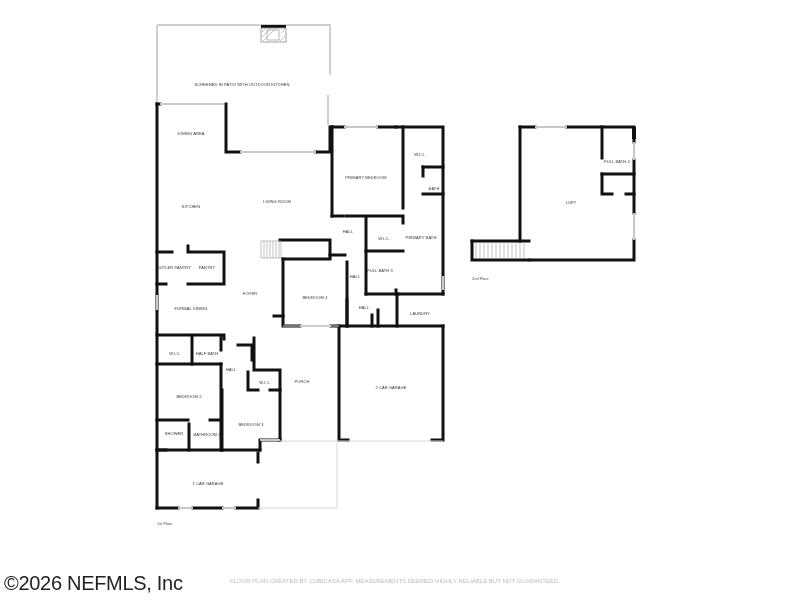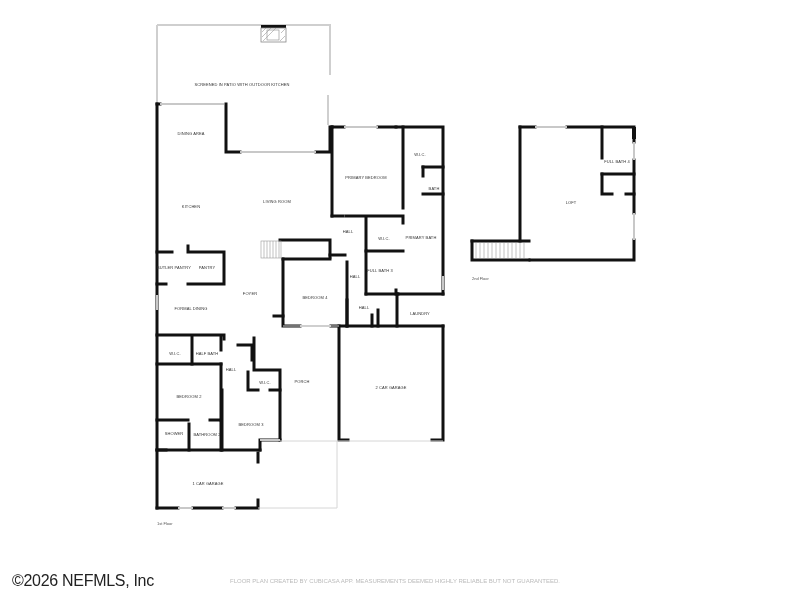--- a/index.html
+++ b/index.html
@@ -1,20 +1,20 @@
 <!DOCTYPE html>
 <html><head>
 <meta charset="utf-8">
 <style>
   html,body{margin:0;padding:0;background:#ffffff;}
   body{width:791px;height:612px;position:relative;overflow:hidden;font-family:"Liberation Sans",sans-serif;}
   #plan{position:absolute;left:0;top:0;width:791px;height:612px;}
   .lbl{position:absolute;font-size:4px;color:#333;white-space:nowrap;transform:translate(-50%,-50%);letter-spacing:0.1px;font-family:"Liberation Sans",sans-serif;}
   .floor-lbl{position:absolute;font-size:4px;color:#555;white-space:nowrap;}
-  .copyright{position:absolute;left:12px;top:572px;font-size:16px;color:#222;font-family:"Liberation Sans",sans-serif;letter-spacing:-0.3px;}
+  .copyright{position:absolute;left:4px;top:572px;font-size:20px;color:#222;font-family:"Liberation Sans",sans-serif;letter-spacing:-0.3px;}
   .disclaimer{position:absolute;left:230px;top:578px;font-size:6px;color:#bbbbbb;white-space:nowrap;font-family:"Liberation Sans",sans-serif;}
 </style>
 </head>
 <body>
 
 <svg id="plan" viewBox="0 0 791 612" xmlns="http://www.w3.org/2000/svg">
 
   <g stroke="#cfcfcf" stroke-width="2" fill="none">
     <path d="M157 25 L330 25 L330 75"></path>
     <path d="M157 25 L157 105"></path>

